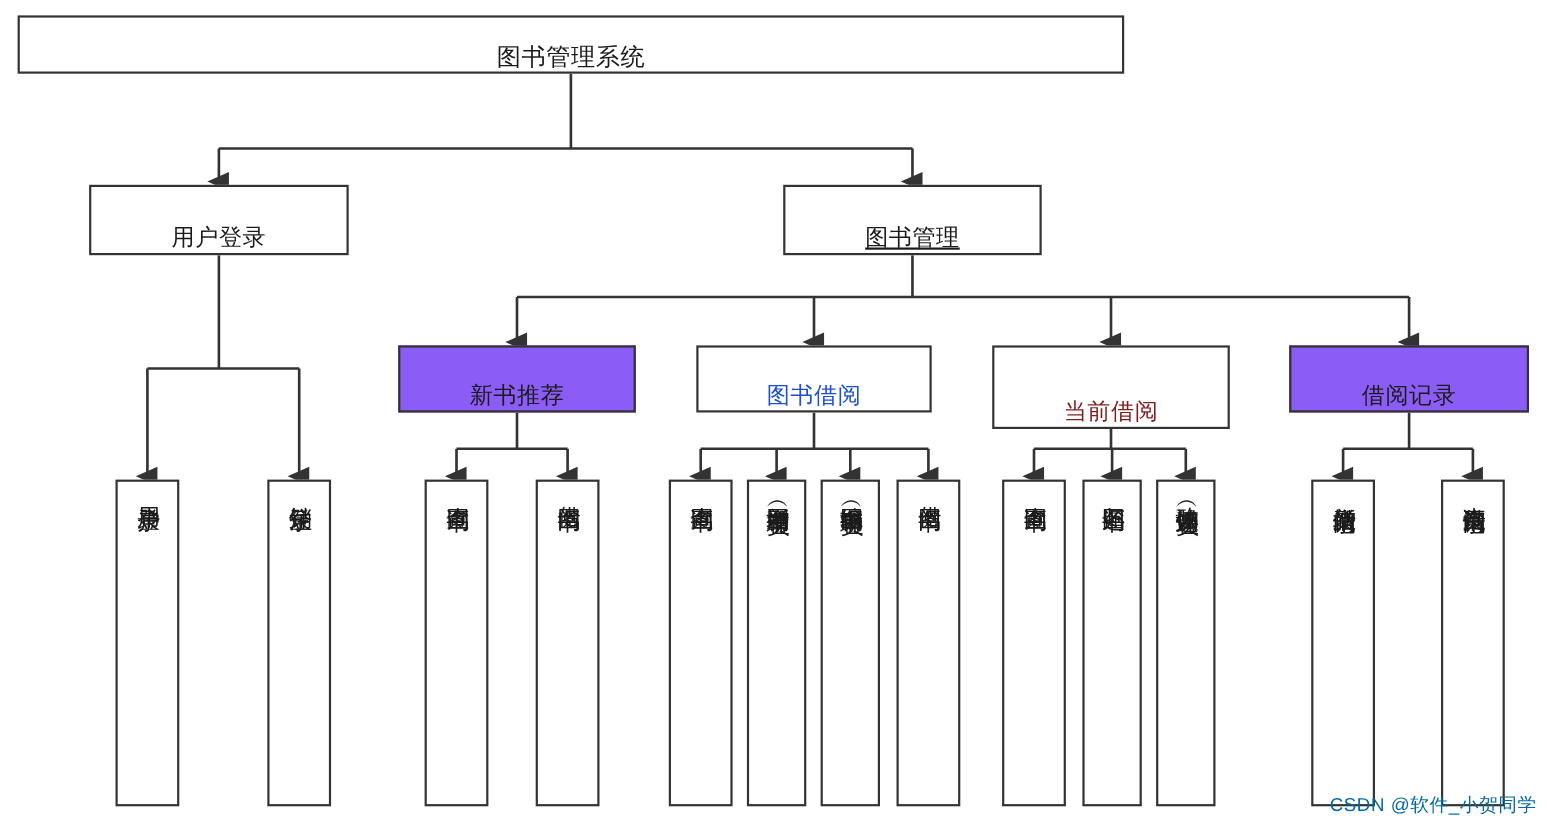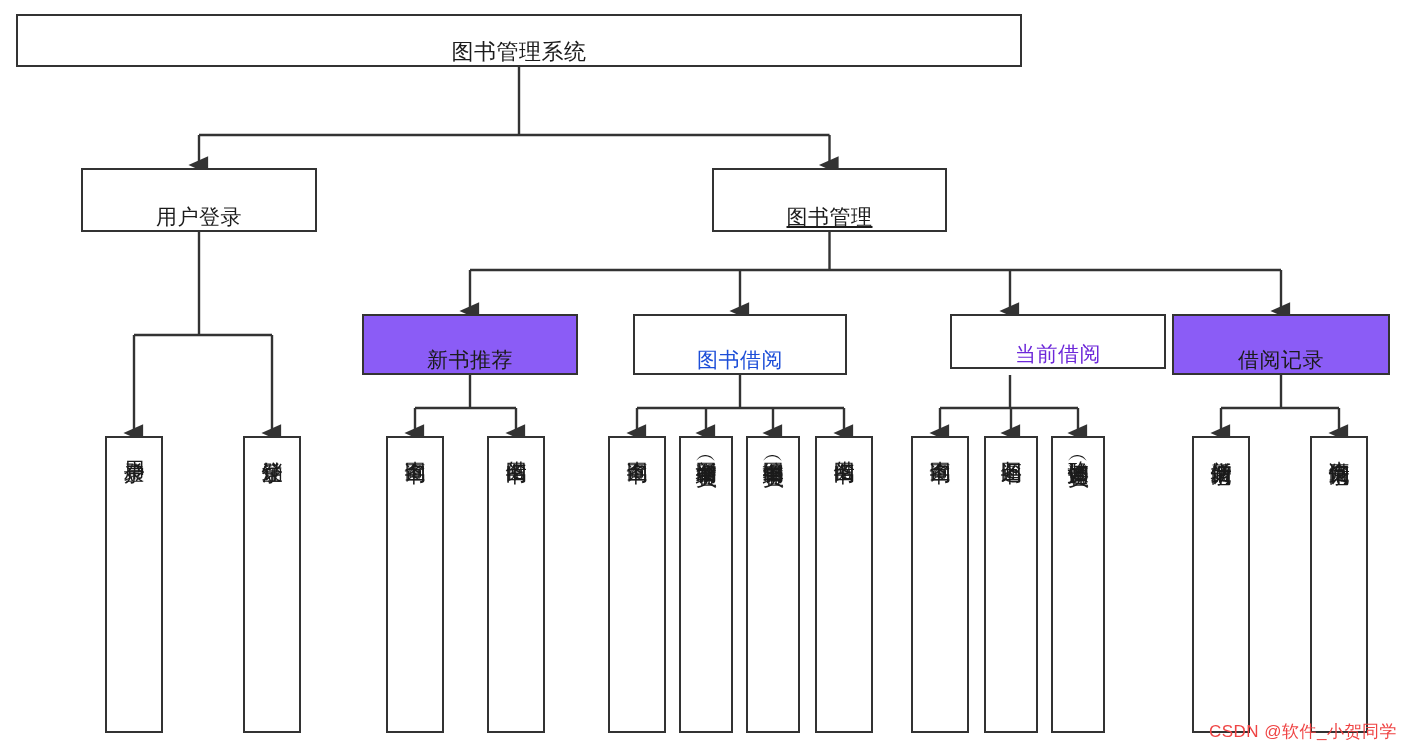--- a/index.html
+++ b/index.html
@@ -59,21 +59,21 @@
     line-height: 1.08;
     letter-spacing: 1px;
     white-space: nowrap;
   }
   .node.root .node-label { font-size: 22px; }
   #watermark {
     position: absolute;
     right: 8px;
     bottom: 4px;
     font-size: 17px;
-    color: #ef4444;
+    color: #0369a1;
     white-space: nowrap;
     z-index: 5;
     letter-spacing: 0.5px;
   }
 </style>
 </head>
 <body>
 
 <div id="diagram-root">
 
@@ -129,21 +129,21 @@
       </div>
       <div class="node horizontal" style="left: 712px; top: 168px; width: 235px; height: 64px; border-color: rgb(51, 51, 51); background: rgb(255, 255, 255); color: rgb(27, 27, 27); text-decoration: underline;">
         <span class="node-label">图书管理</span>
       </div>
       <div class="node horizontal" style="left: 362px; top: 314px; width: 216px; height: 61px; border-color: rgb(51, 51, 51); background: #8b5cf6; color: rgb(27, 27, 27);">
         <span class="node-label">新书推荐</span>
       </div>
       <div class="node horizontal" style="left: 633px; top: 314px; width: 214px; height: 61px; border-color: rgb(51, 51, 51); background: rgb(255, 255, 255); color: #1d4ed8;">
         <span class="node-label">图书借阅</span>
       </div>
-      <div class="node horizontal" style="left: 902px; top: 314px; width: 216px; height: 55px; border-color: rgb(51, 51, 51); background: rgb(255, 255, 255); color: #6d28d9; margin-left: 48px;">
+      <div class="node horizontal" style="left: 902px; top: 314px; width: 216px; height: 76px; border-color: rgb(51, 51, 51); background: rgb(255, 255, 255); color: #7f1d1d;">
         <span class="node-label">当前借阅</span>
       </div>
       <div class="node horizontal" style="left: 1172px; top: 314px; width: 218px; height: 61px; border-color: rgb(51, 51, 51); background: #8b5cf6; color: rgb(27, 27, 27);">
         <span class="node-label">借阅记录</span>
       </div>
       <div class="node vertical" style="left: 105px; top: 436px; width: 58px; height: 297px; border-color: rgb(51, 51, 51); background: rgb(255, 255, 255); color: rgb(27, 27, 27);">
         <span class="node-label">用户登录</span>
       </div>
       <div class="node vertical" style="left: 243px; top: 436px; width: 58px; height: 297px; border-color: rgb(51, 51, 51); background: rgb(255, 255, 255); color: rgb(27, 27, 27);">
         <span class="node-label">注销登录</span>

